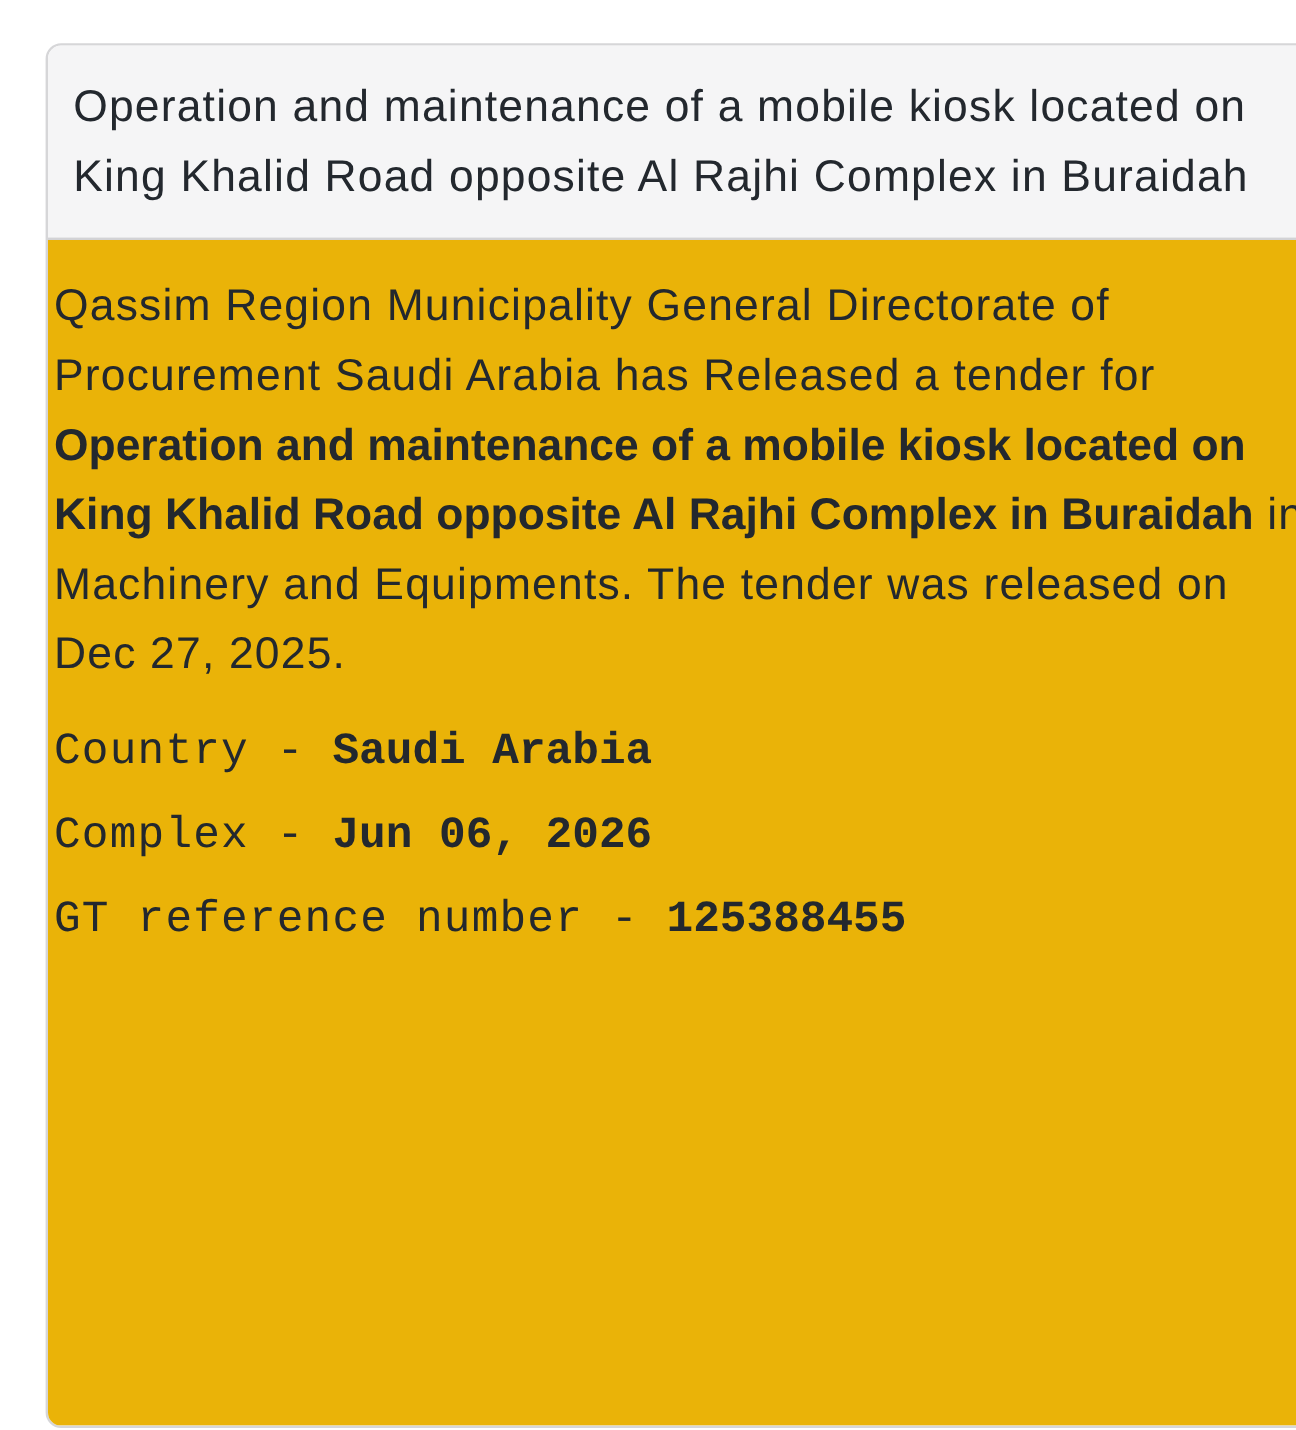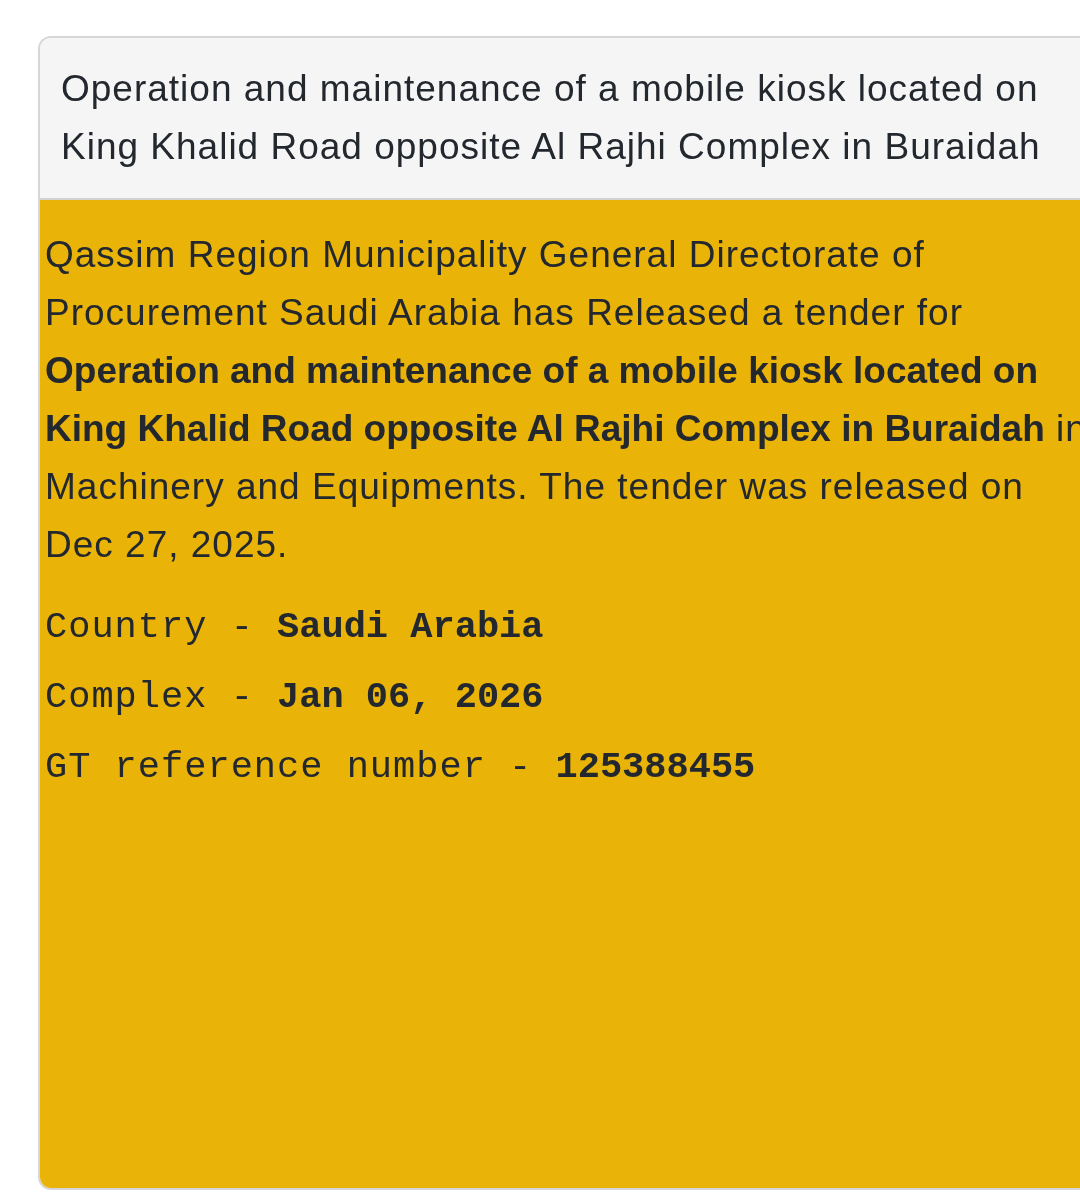--- a/index.html
+++ b/index.html
@@ -66,20 +66,20 @@
       <div class="card-title">Operation and maintenance of a mobile kiosk located on King Khalid Road opposite Al Rajhi Complex in Buraidah</div>
     </header>
 
     <div class="card-body">
 
       <p class="intro"><span>Qassim Region Municipality General Directorate of Procurement Saudi Arabia has Released a tender for </span><b>Operation and maintenance of a mobile kiosk located on King Khalid Road opposite Al Rajhi Complex in Buraidah</b><span> in Machinery and Equipments. The tender was released on Dec 27, 2025.</span></p>
 
       <p class="field"><span>Country - </span><b>Saudi Arabia</b></p>
 
 
-      <p class="field"><span>Complex - </span><b>Jan 06, 2026</b></p>
+      <p class="field"><span>Complex - </span><b>Jun 06, 2026</b></p>
 
       <p class="field"><span>GT reference number - </span><b>125388455</b></p>
 
 
     </div>
   </section>
 </div>
 
 </body></html>

